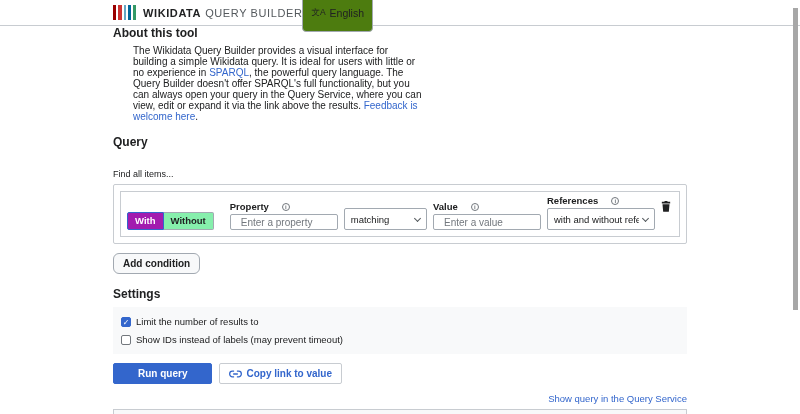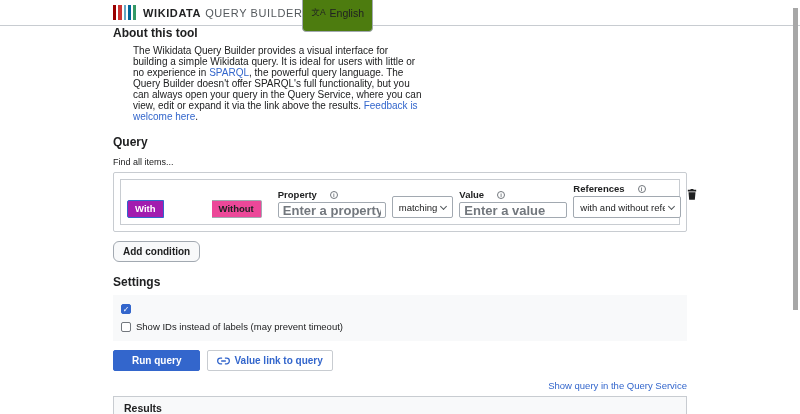--- a/index.html
+++ b/index.html
@@ -33,44 +33,44 @@
   }
   .lang-icon { font-size:8.5px; color:#202122; }
 
   
   .main { margin:0 113px; width:574px; }
   h2.section { font-size:12px; font-weight:bold; color:#202122; }
   .about-title { margin-top:0; }
   .about-text { font-size:10px; line-height:11px; margin-top:5px; max-width:292px;margin-left:20px; }
 
   .query-title { font-size:13px; margin-top:13px; }
-  .find-all { font-size:9px; margin-top:8px; color:#202122; }
+  .find-all { font-size:9px; margin-top:20px; color:#202122; }
 
   
   .condition-card {
     margin-top:5px; border:1px solid #c8ccd1; border-radius:2px; padding:6px;
   }
   .condition-row {
     border:1px solid #c8ccd1; background:#fff; padding:4px 8px 6px 6px;
     display:flex; align-items:flex-end; gap:6px;
   }
   .toggle { display:flex; margin-right:10px; }
   .seg { font-size:9.5px; font-weight:bold; padding:3px 7px; cursor:pointer; line-height:10px; }
   .seg.on  { background:#a21caf; color:#fff; border:1px solid #3366cc; border-radius:2px 0 0 2px; }
-  .seg.off { background:#ec4899; color:#202122; border:1px solid #a2a9b1; border-left:none; border-radius:0 2px 2px 0;margin-left:48px; }
+  .seg.off { background:#86efac; color:#202122; border:1px solid #a2a9b1; border-left:none; border-radius:0 2px 2px 0; }
   .field { display:flex; flex-direction:column; gap:3px; }
   .field-label { font-size:9.5px; font-weight:bold; line-height:9px; display:flex; align-items:center; gap:13px; }
   .info-icon {
     width:8px; height:8px; border:1px solid #72777d; border-radius:50%;
     color:#72777d; font-size:6px; line-height:7px; text-align:center;
     font-style:normal; display:inline-block; cursor:pointer;
   }
   .tb {
     width:108px; height:16px; border:1px solid #a2a9b1; border-radius:2px;
-    padding:0 4px; font-size:13px; font-family:"Liberation Sans",sans-serif; color:#202122;font-weight:bold;
+    padding:0 10px; font-size:10px; font-family:"Liberation Sans",sans-serif; color:#202122;
   }
   .tb::placeholder { color:#72777d; opacity:1; }
   .dd {
     width:107px; height:22px; border:1px solid #a2a9b1; border-radius:2px;
     background:#fff; padding:8px 6px; font-size:9.5px; color:#202122;
     display:flex; align-items:center; justify-content:space-between; cursor:pointer;
   }
   .dd .dd-label { overflow:hidden; white-space:nowrap; }
   .chev {
     width:5px; height:5px; border-right:1px solid #54595d; border-bottom:1px solid #54595d;
@@ -92,21 +92,21 @@
   .setting-row { display:flex; align-items:center; gap:5px; font-size:9.5px; }
   .cb { width:10px; height:10px; border-radius:2px; flex:none; cursor:pointer; }
   .cb.checked { background:#3366cc; border:1px solid #3366cc; color:#fff; font-size:8px; line-height:10px; text-align:center; }
   .cb.unchecked { background:#fff; border:1px solid #72777d; }
   .limit-input { width:106px; height:17px; margin-left:3px; background:#fff; }
 
   
   .actions { margin-top:9px; display:flex; gap:7px; }
   .run-btn {
     background:#3366cc; color:#fff; border:1px solid #3366cc; border-radius:2px;
-    font-size:10px; font-weight:bold; padding:4px 18px; cursor:pointer;
+    font-size:10px; font-weight:bold; padding:4px 24px; cursor:pointer;
   }
   .copy-btn {
     background:#fff; color:#3366cc; border:1px solid #c8ccd1; border-radius:2px;
     font-size:10px; font-weight:bold; padding:4px 9px; display:flex; align-items:center; gap:4px; cursor:pointer;
   }
   .service-link-row { text-align:right; margin-top:9px; font-size:9.5px; }
 
   
   .results { margin-top:5px; border:1px solid #c8ccd1; }
   .results-header {
@@ -195,34 +195,35 @@
       </span>
     </div>
   </div>
 
   <button class="add-btn">Add condition</button>
 
   <h2 class="section settings-title">Settings</h2>
   <div class="settings-panel">
     <div class="setting-row">
       <span class="cb checked">✓</span>
+      <span>Limit the number of results to</span>
     </div>
     <div class="setting-row">
       <span class="cb unchecked"></span>
       <span>Show IDs instead of labels (may prevent timeout)</span>
     </div>
   </div>
 
   <div class="actions">
     <button class="run-btn">Run query</button>
     <button class="copy-btn">
       <svg width="13" height="8" viewBox="0 0 14 8">
           <path fill="none" stroke="#3366cc" stroke-width="1.4" d="M5.5 1H3.7a3 3 0 0 0 0 6h1.8M8.5 1h1.8a3 3 0 0 1 0 6H8.5M4.5 4h5"></path>
         </svg>
-      <span>Value link to query</span>
+      <span>Copy link to value</span>
     </button>
   </div>
 
   <div class="service-link-row">
     <a href="#">Show query in the Query Service</a>
   </div>
 
   <div class="results">
     <div class="results-header">Results</div>
 

